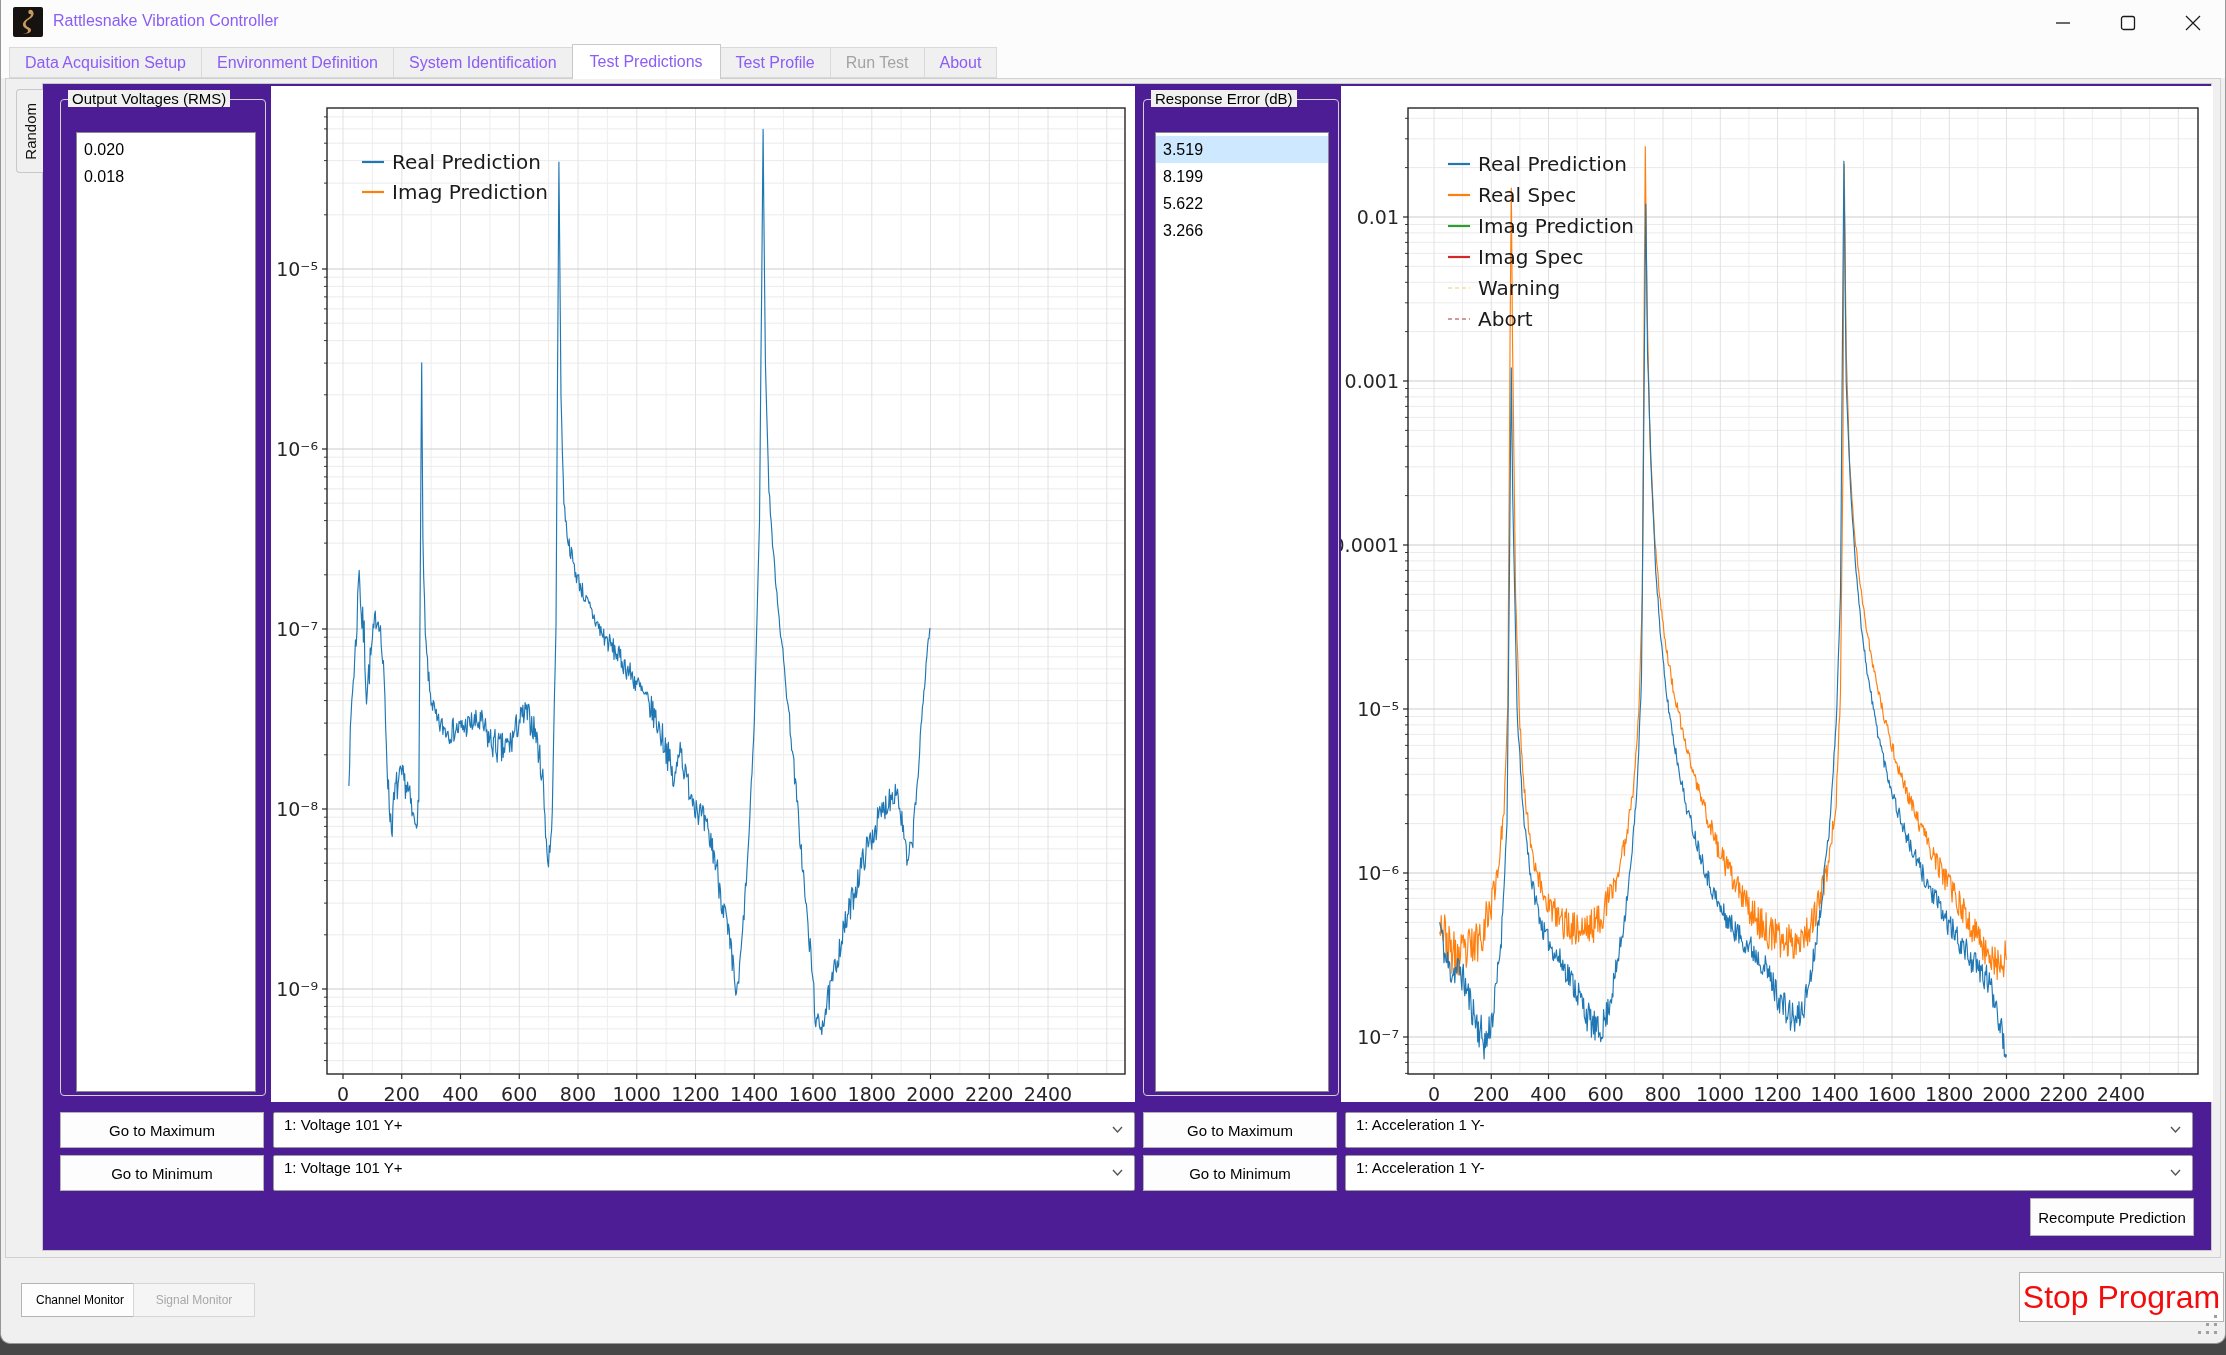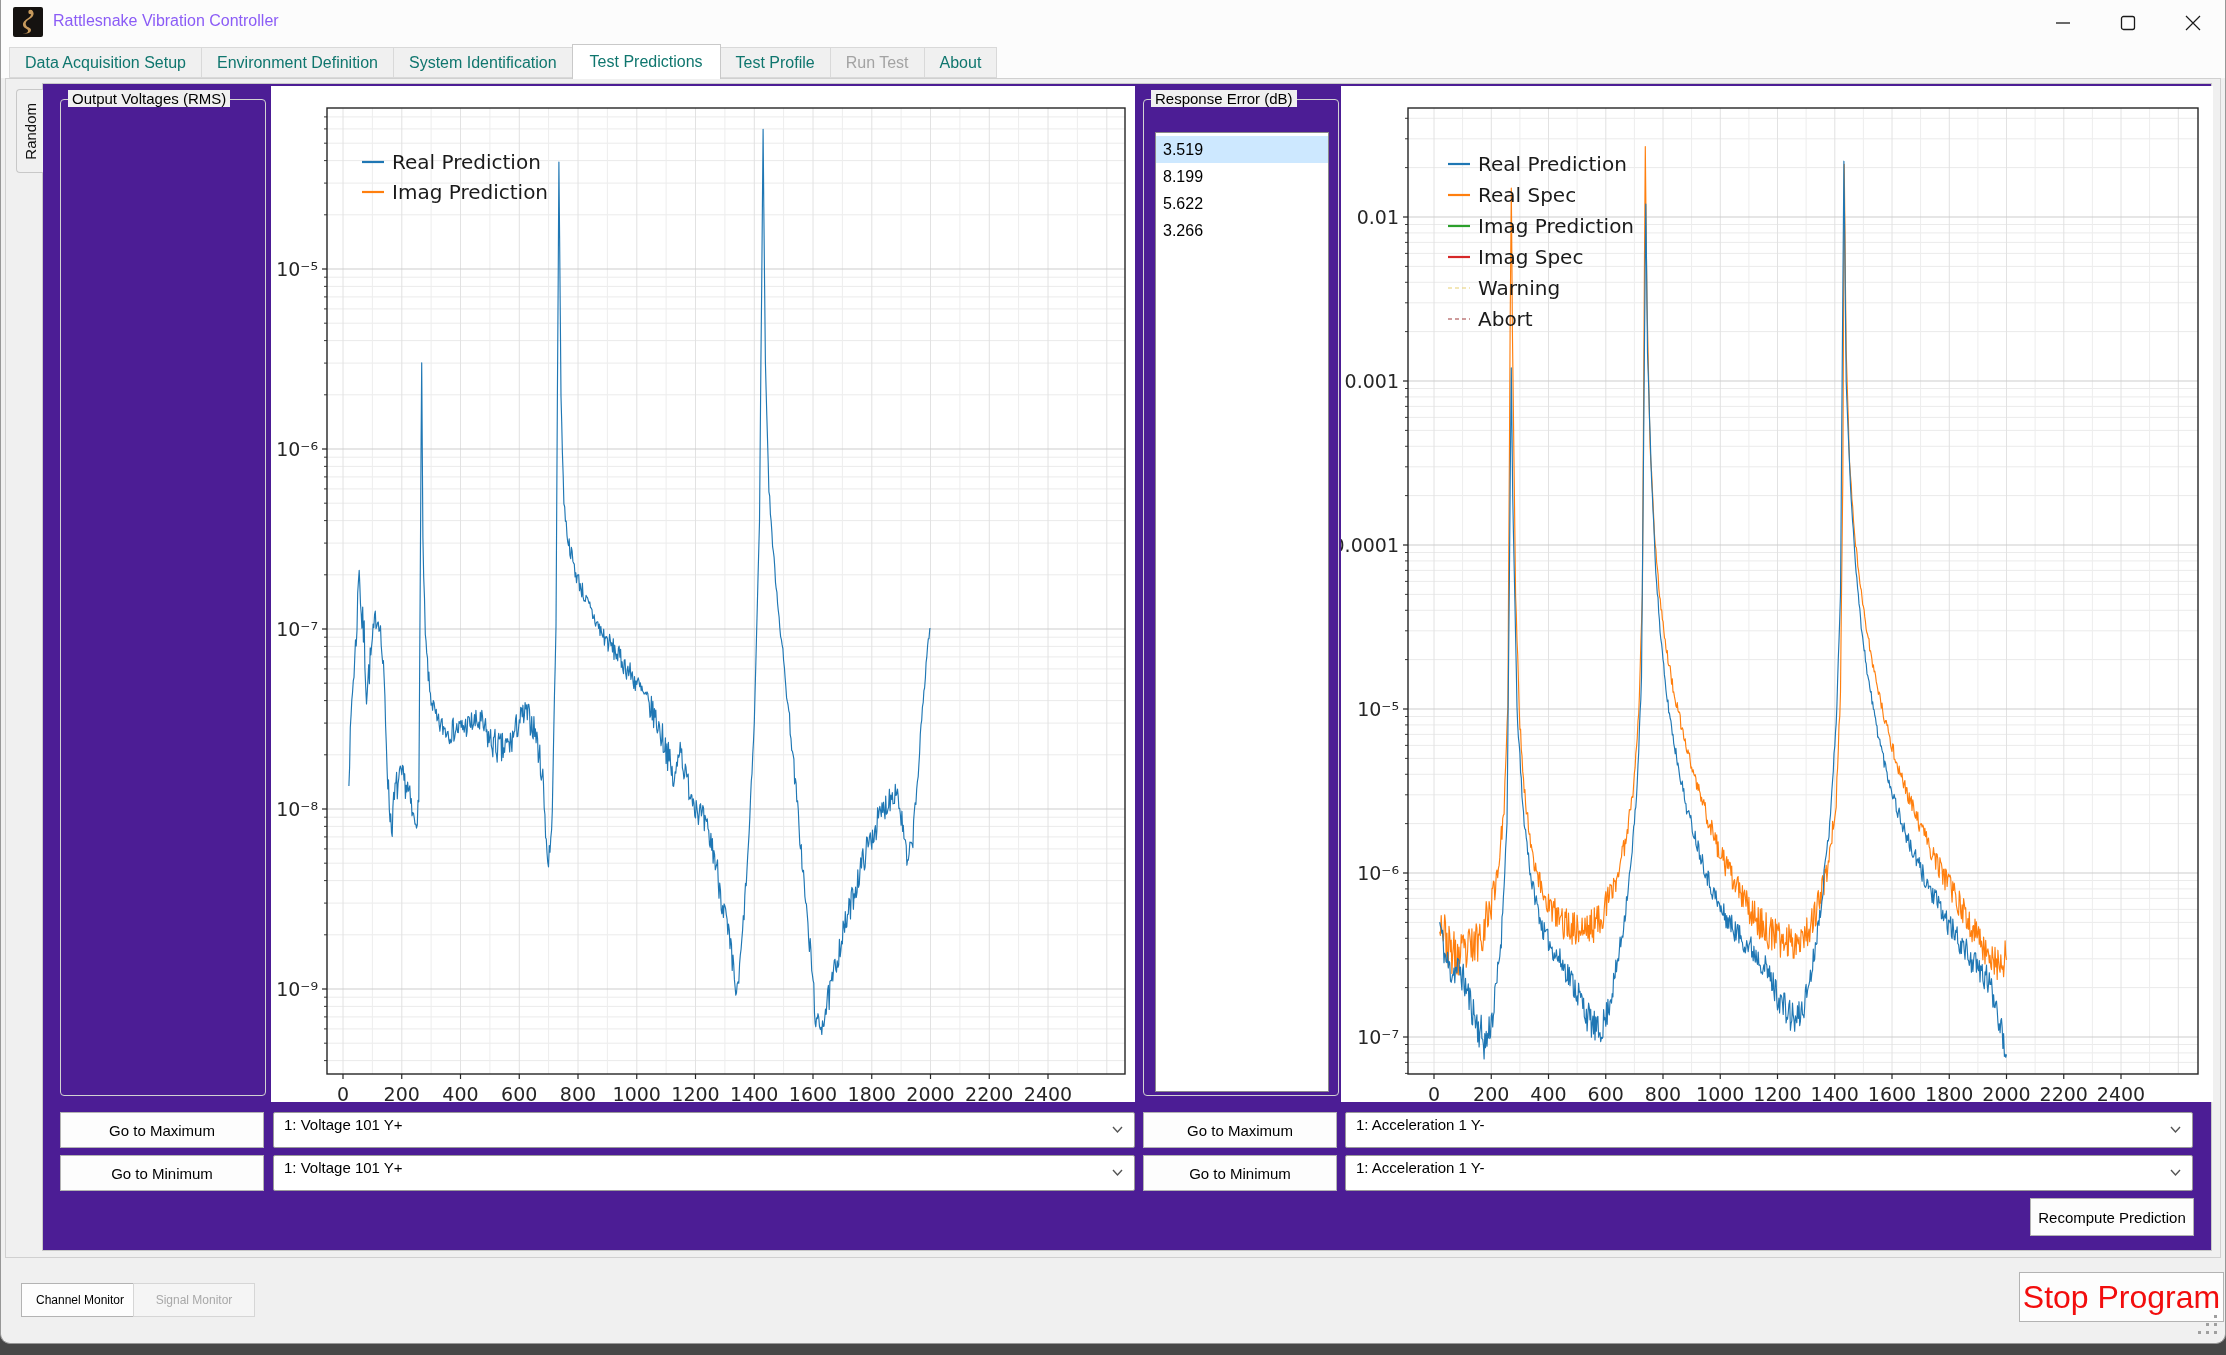--- a/index.html
+++ b/index.html
@@ -19,21 +19,21 @@
   #app-icon{position:absolute;left:12px;top:7px;width:30px;height:30px;}
   #title-text{position:absolute;left:52px;top:12px;font-size:16px;color:#8b5cf6;}
   .winbtn{position:absolute;top:0;width:64px;height:45px;display:flex;align-items:center;justify-content:center;}
   #btn-min{right:130px;} #btn-max{right:65px;} #btn-close{right:0px;}
   
   #tabbar{
     position:absolute;left:0;top:45px;right:0;height:33px;background:#fcfcfc;
     display:flex;align-items:flex-end;padding-left:8px;z-index:5;
   }
   .tab{
-    height:29px;line-height:29px;padding:0 15px;font-size:16px;color:#0f766e;
+    height:29px;line-height:29px;padding:0 15px;font-size:16px;color:#8b5cf6;
     background:#f0f0f0;border:1px solid #d9d9d9;margin-right:-1px;white-space:nowrap;
   }
   .tab.active{
     height:34px;line-height:33px;background:#ffffff;border:1px solid #c9c9c9;border-bottom:none;
     position:relative;z-index:6;margin-bottom:-1px;padding:0 17px;
   }
   .tab.disabled{color:#a3a3a3;}
   
   #pane{
     position:absolute;left:4px;top:78px;width:2216px;height:1180px;
@@ -136,20 +136,24 @@
     </div>
 
   <div id="pane">
     <div id="side-tab">
       <span>Random</span>
     </div>
     <div id="pane2">
 
       <div class="groupbox" id="gb-voltages">
         <div class="gb-title">Output Voltages (RMS)</div>
+        <div class="listbox" id="list-voltages">
+            <div class="item">0.020</div>
+            <div class="item">0.018</div>
+          </div>
       </div>
 
       <div class="chart" id="chart-left"><svg width="864" height="1016" viewBox="0 0 864 1016">
             <rect x="0" y="0" width="864" height="1016" fill="#ffffff"></rect>
             <defs>
               <clipPath id="prediction-clip">
                 <rect x="56" y="22" width="798" height="966"></rect>
               </clipPath>
             </defs>
             <g>

